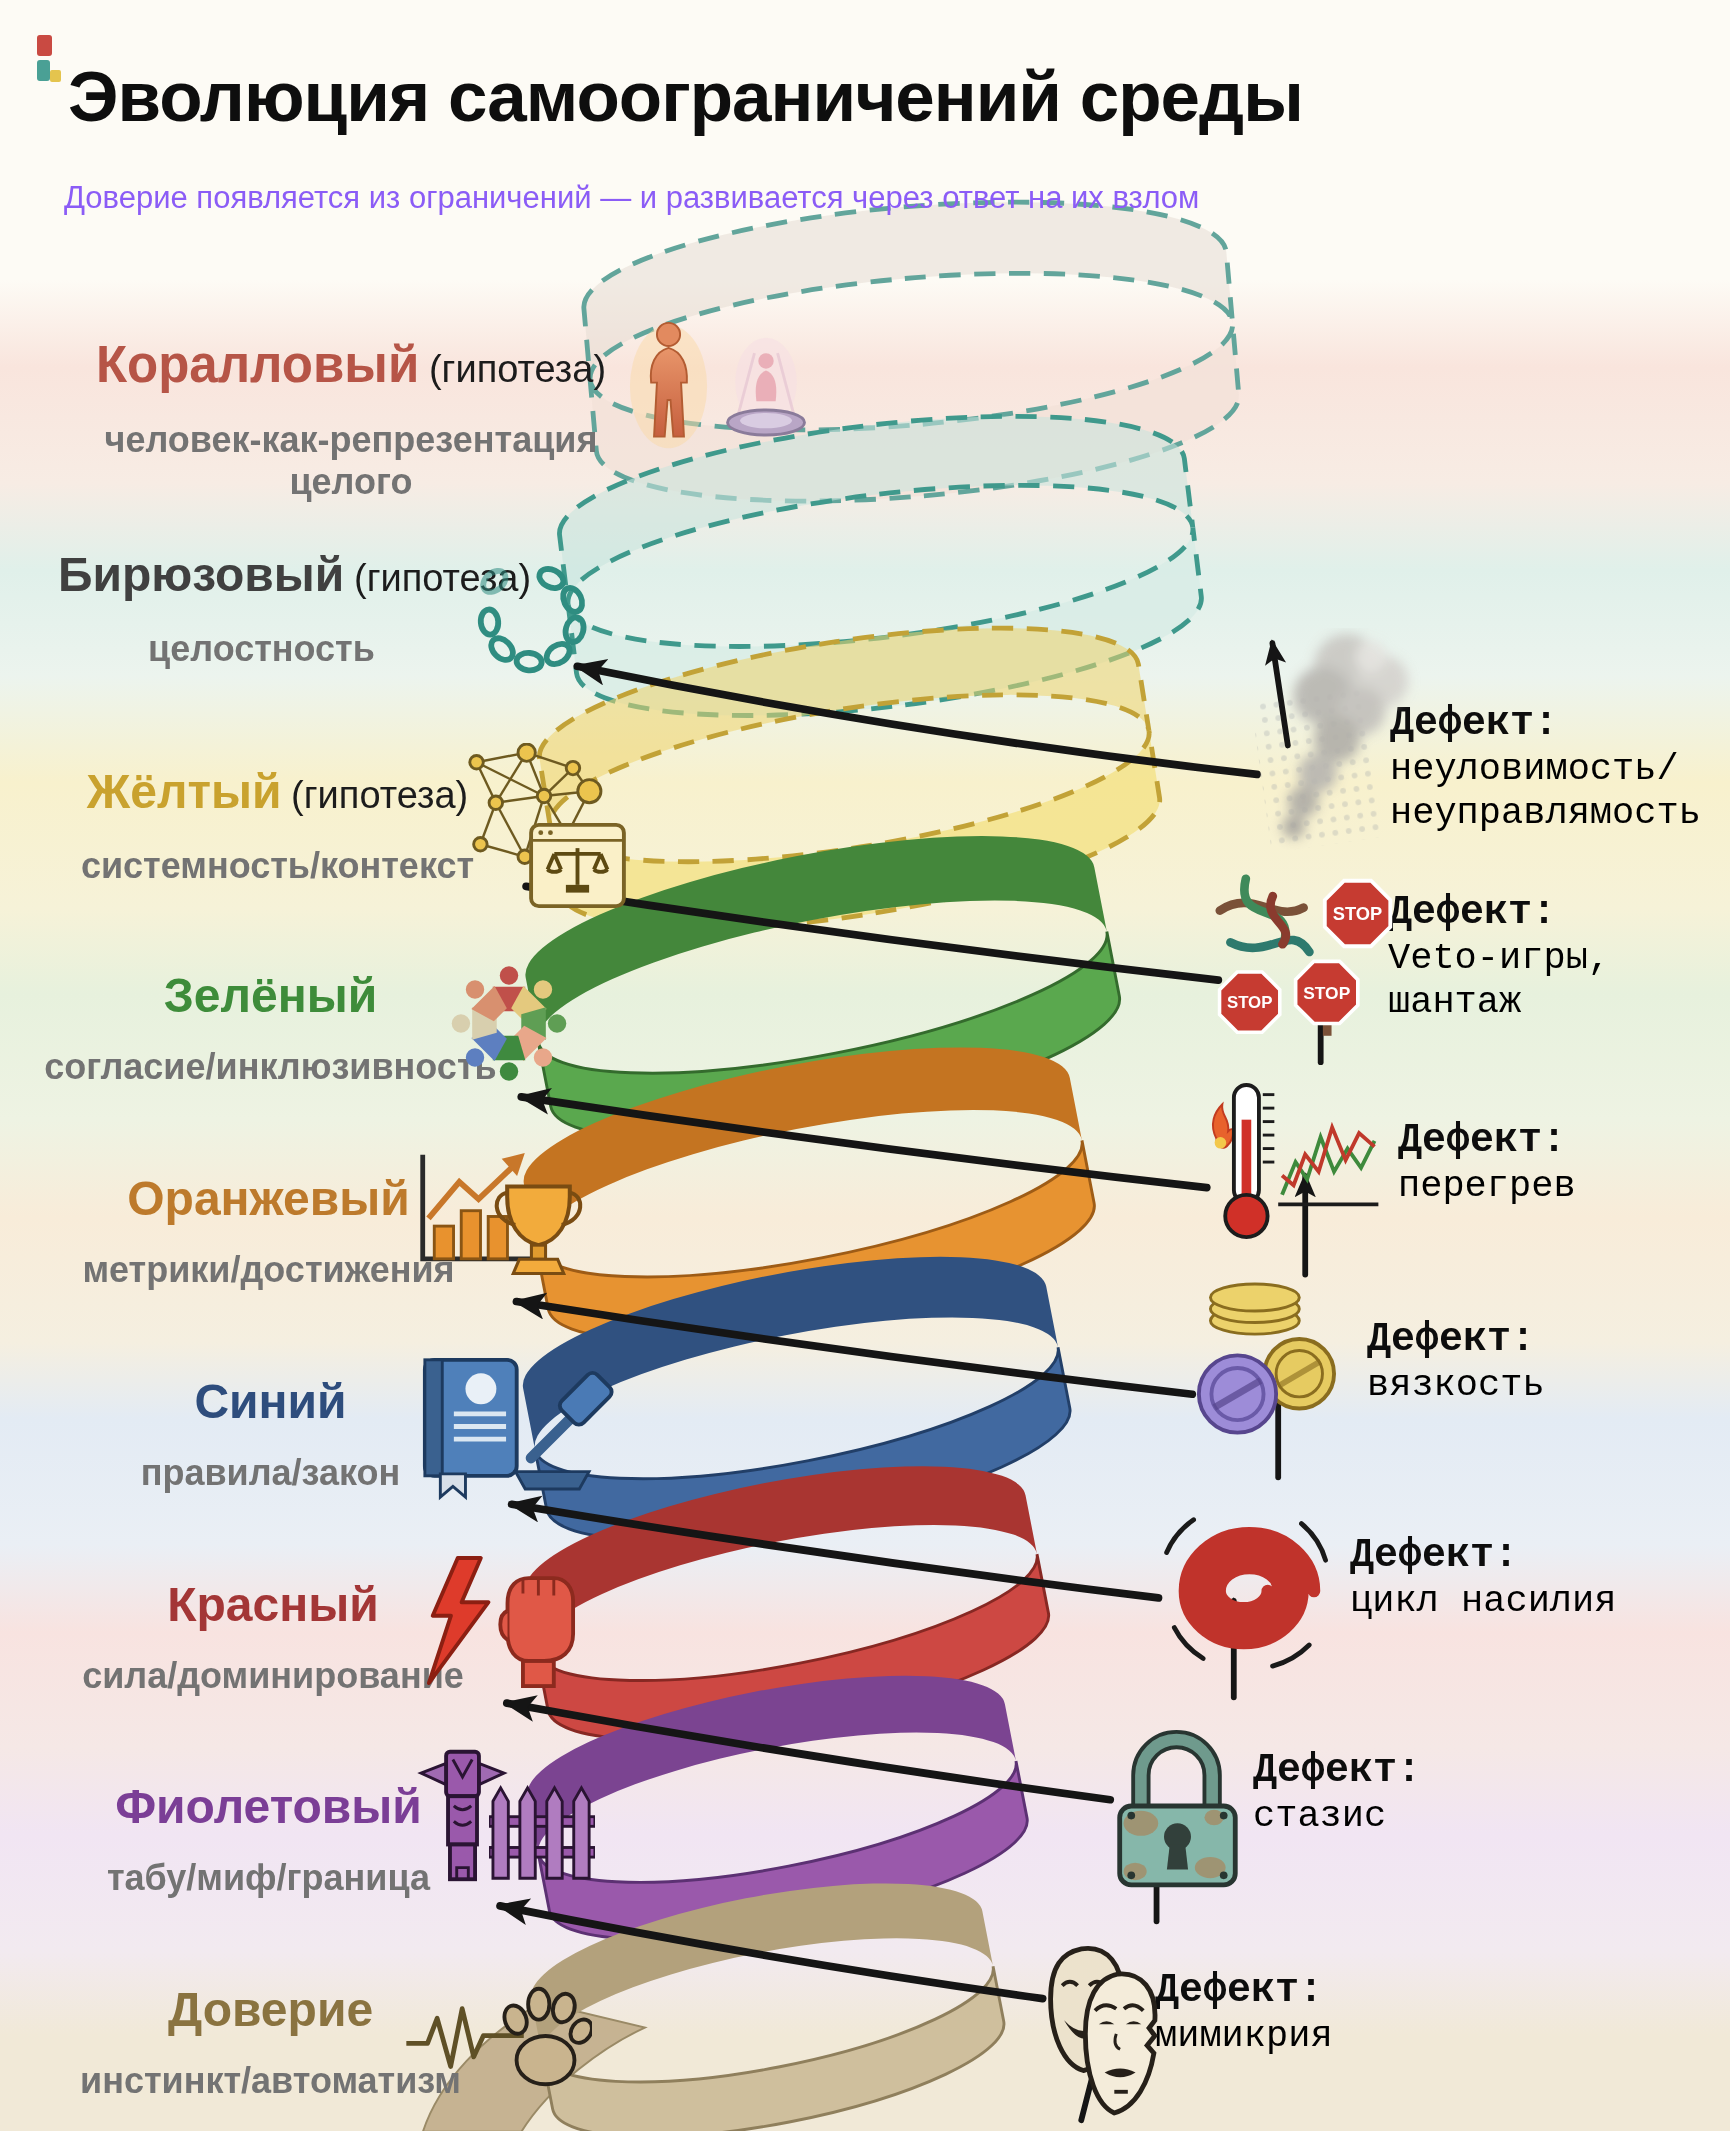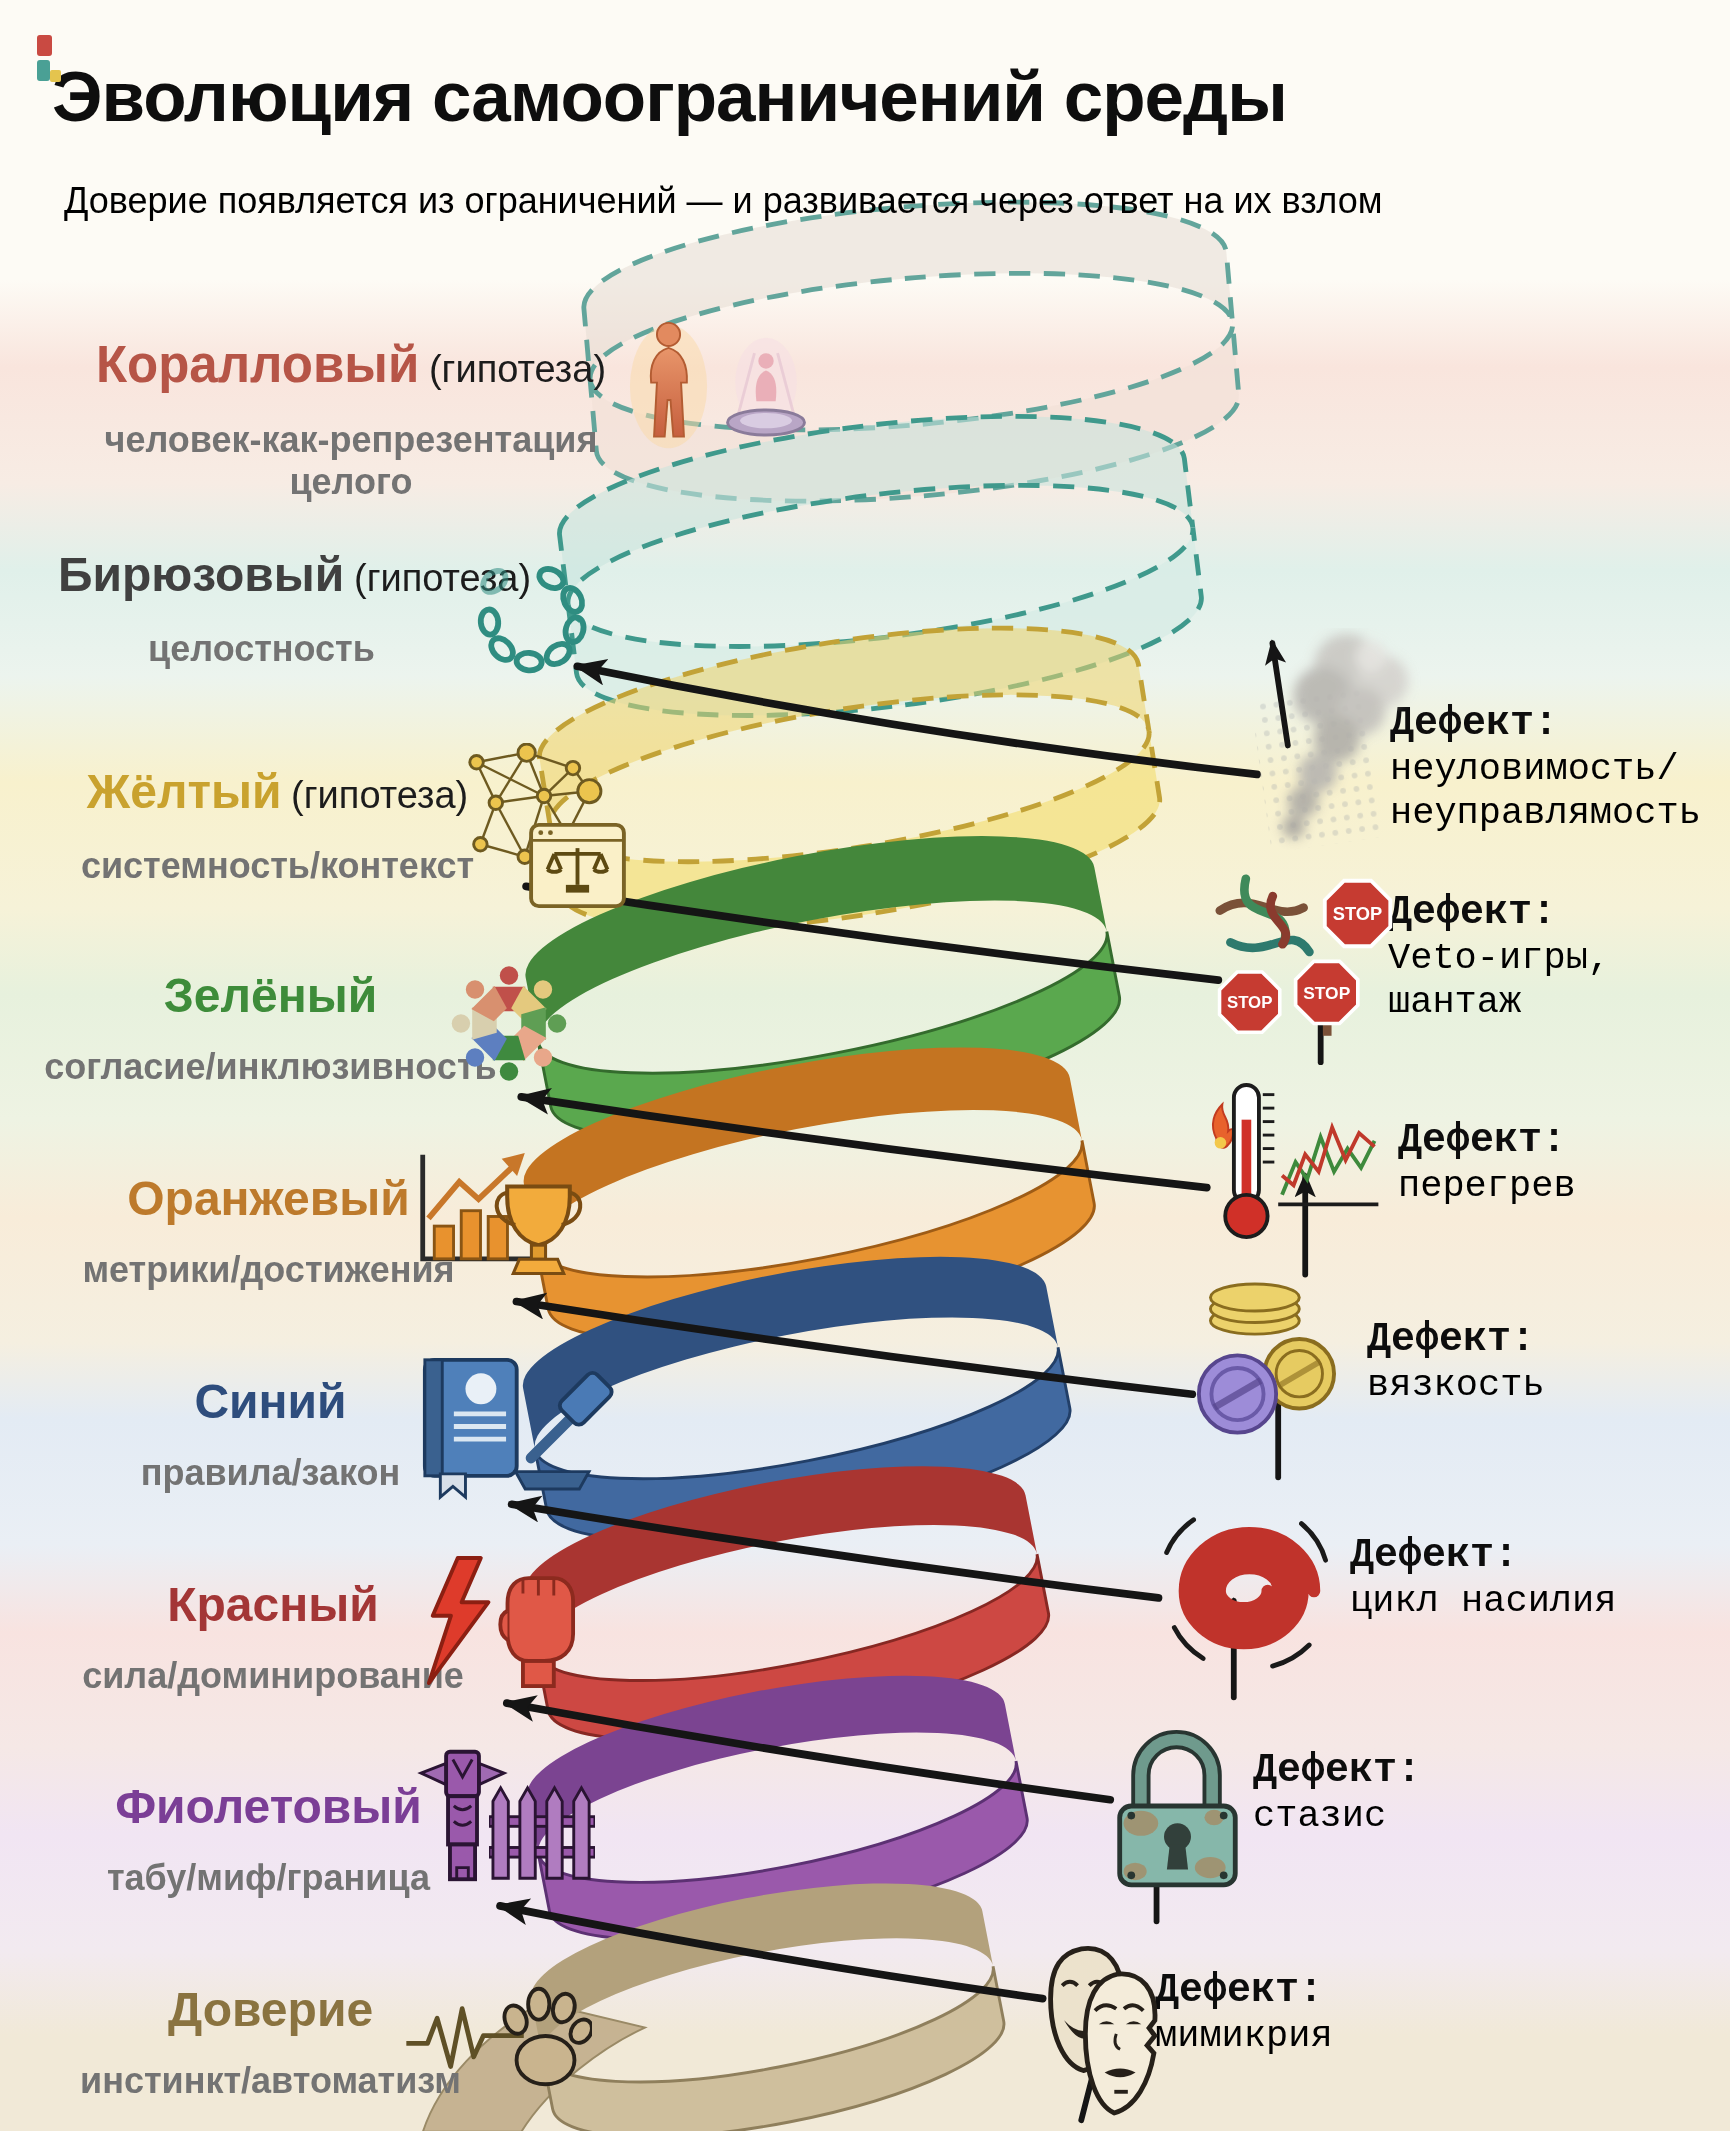--- a/index.html
+++ b/index.html
@@ -13,26 +13,26 @@
       #f8f1cd 782px,#f6f2d8 908px,
       #e7f1dd 994px,#eef3e3 1120px,
       #f8ecd9 1217px,#f5efe0 1342px,
       #e3ebf4 1419px,#eaeff5 1545px,
       #f8e3e0 1632px,#f5e8e6 1748px,
       #f1e5f3 1834px,#f2eaf0 1950px,
       #f1e9d7 2037px,#f1e9d7 2132px);
   }
   .abs{position:absolute;}
   .page-title{
-    left:52px;top:56px;width:1593px;
+    left:68px;top:56px;width:1593px;
     font-size:71px;font-weight:bold;color:#0e0e0e;letter-spacing:-1px;
   }
   .page-subtitle{
     left:64px;top:180px;width:1603px;
-    font-size:36px;color:#000000;
+    font-size:31px;color:#8b5cf6;
   }
   .level{text-align:center;}
   .level-title{font-size:48px;font-weight:bold;line-height:58px;white-space:nowrap;}
   .level-qual{font-weight:normal;font-size:38px;color:#1c1c1c;margin-left:9.7px;}
   .level-desc{font-size:36px;color:#737373;line-height:42px;margin-top:21px;font-weight:bold;}
   .defect{text-align:left;font-family:Liberation Mono, monospace;}
   .defect-label{font-size:40px;font-weight:bold;color:#0d0d0d;line-height:46px;}
   .defect-line{font-size:37px;color:#000000;line-height:44px;}
   svg{display:block;}
 </style>

